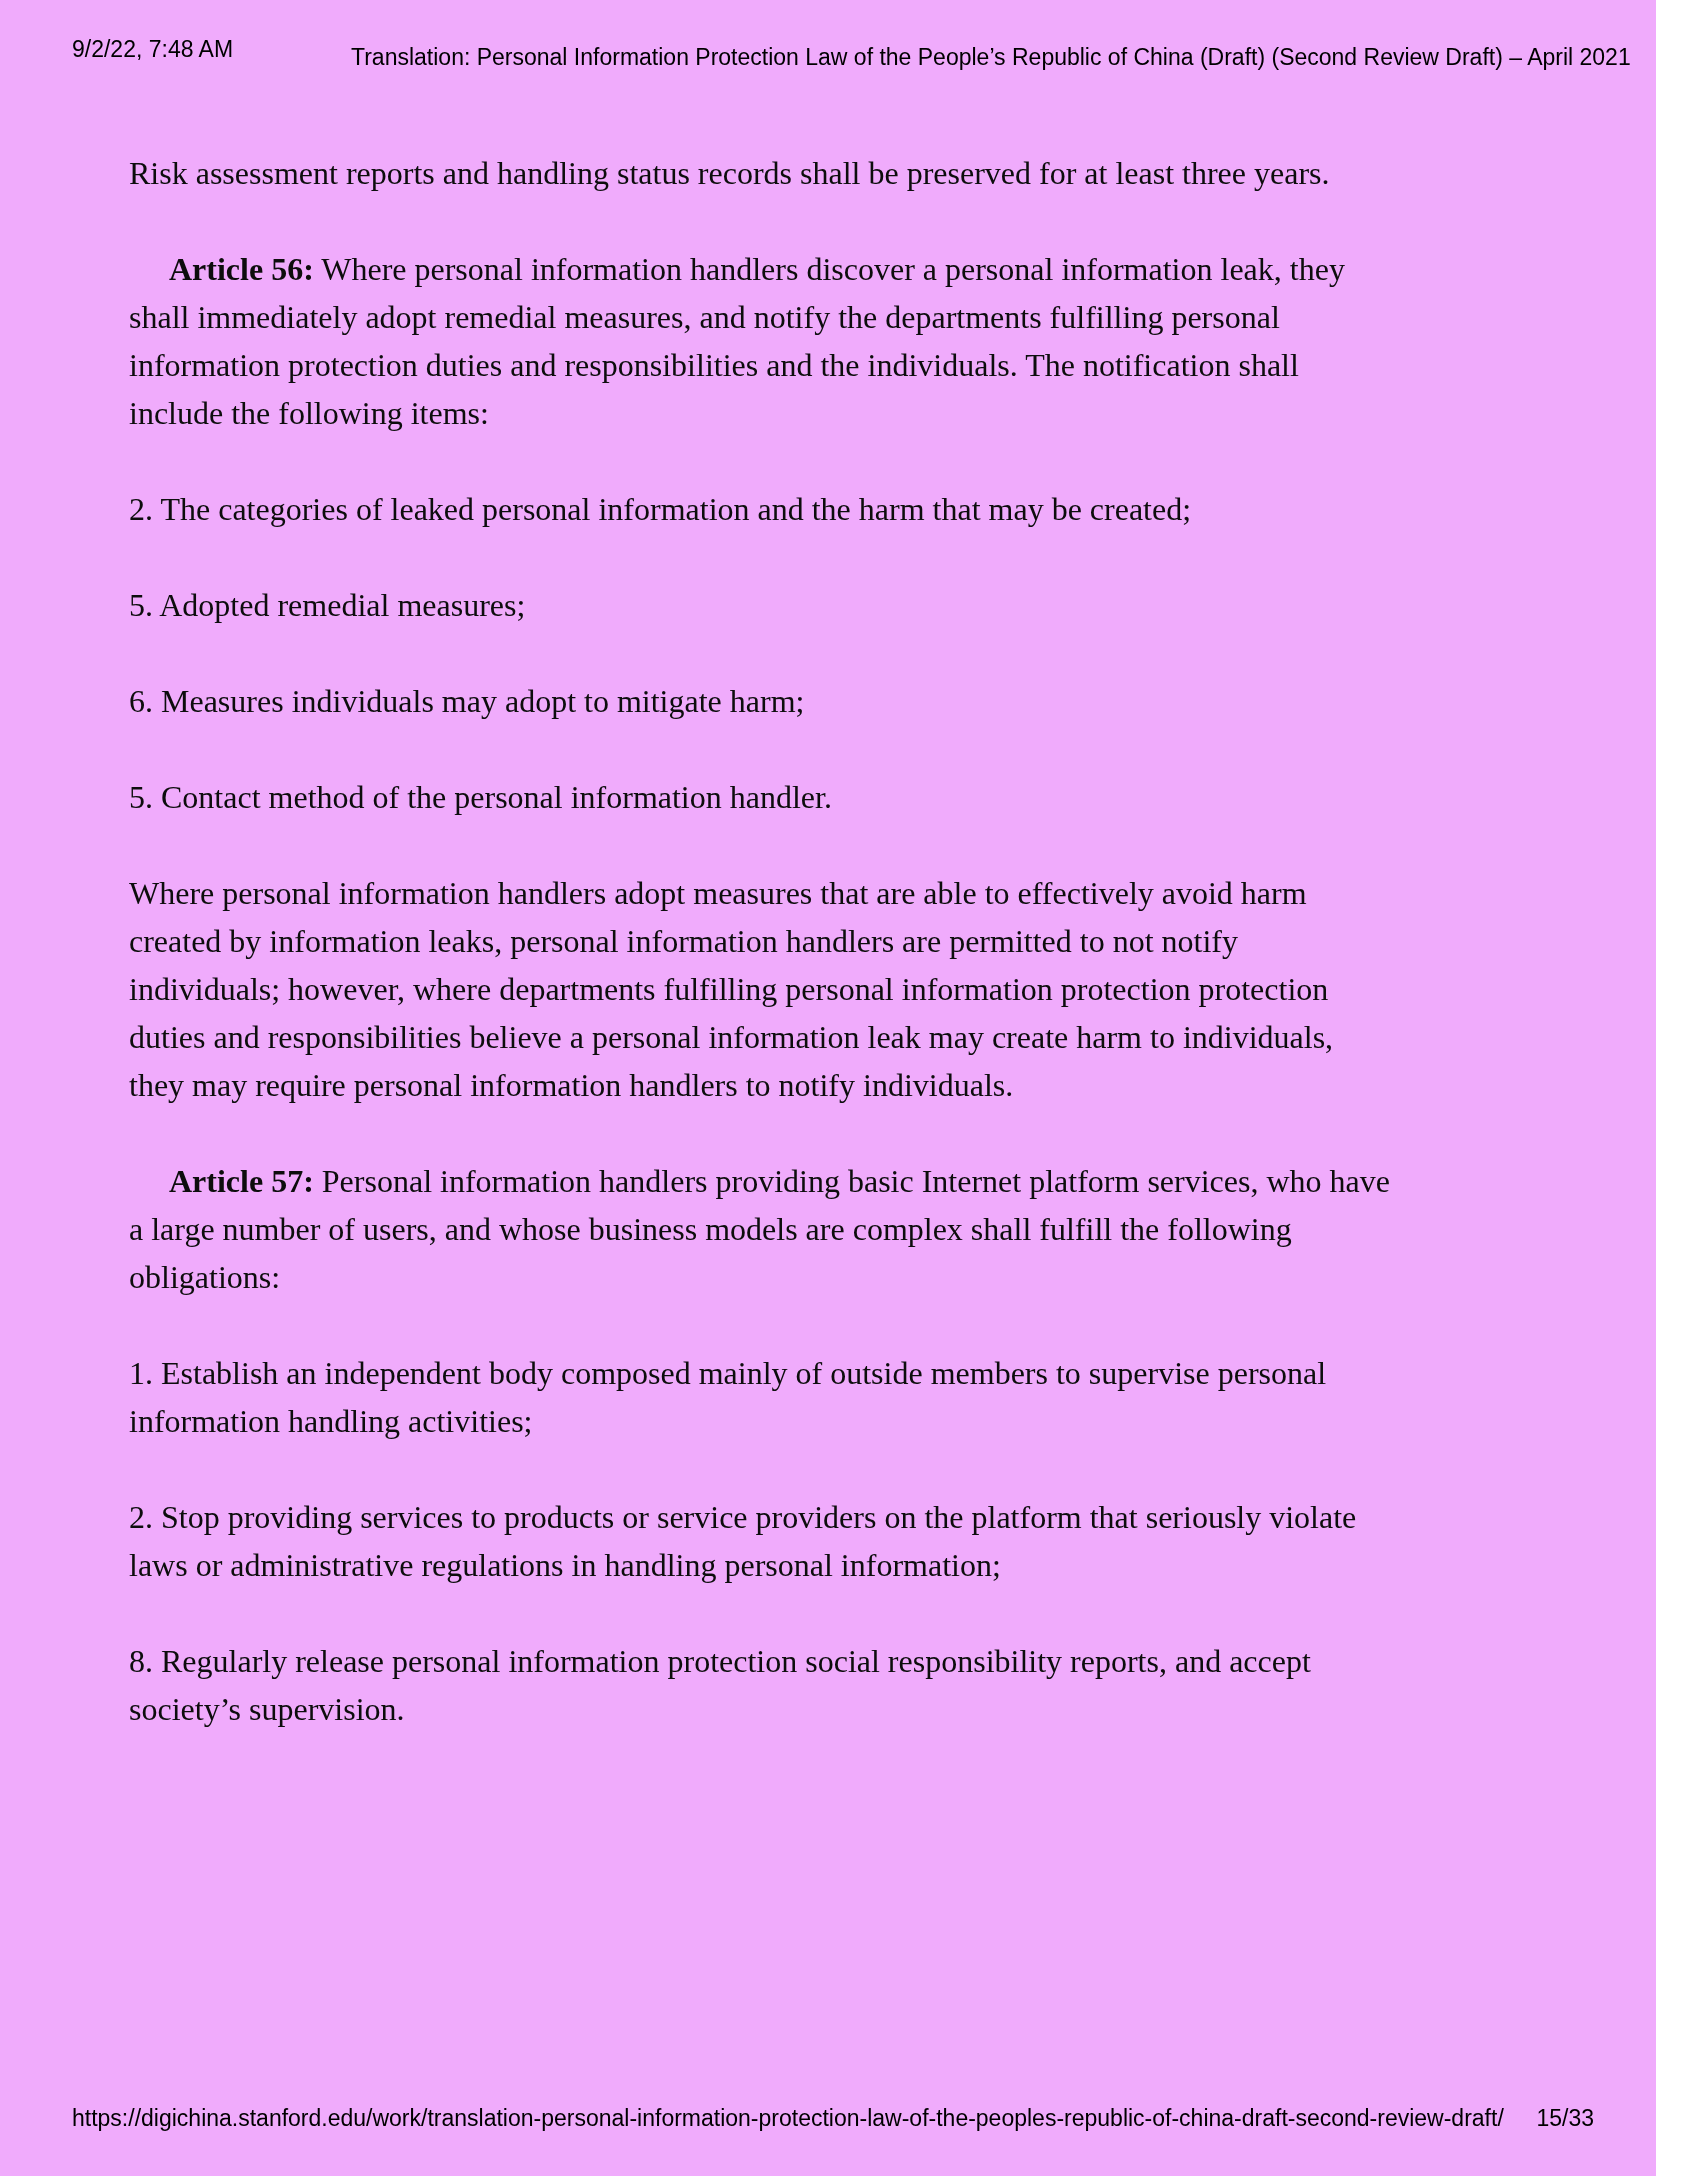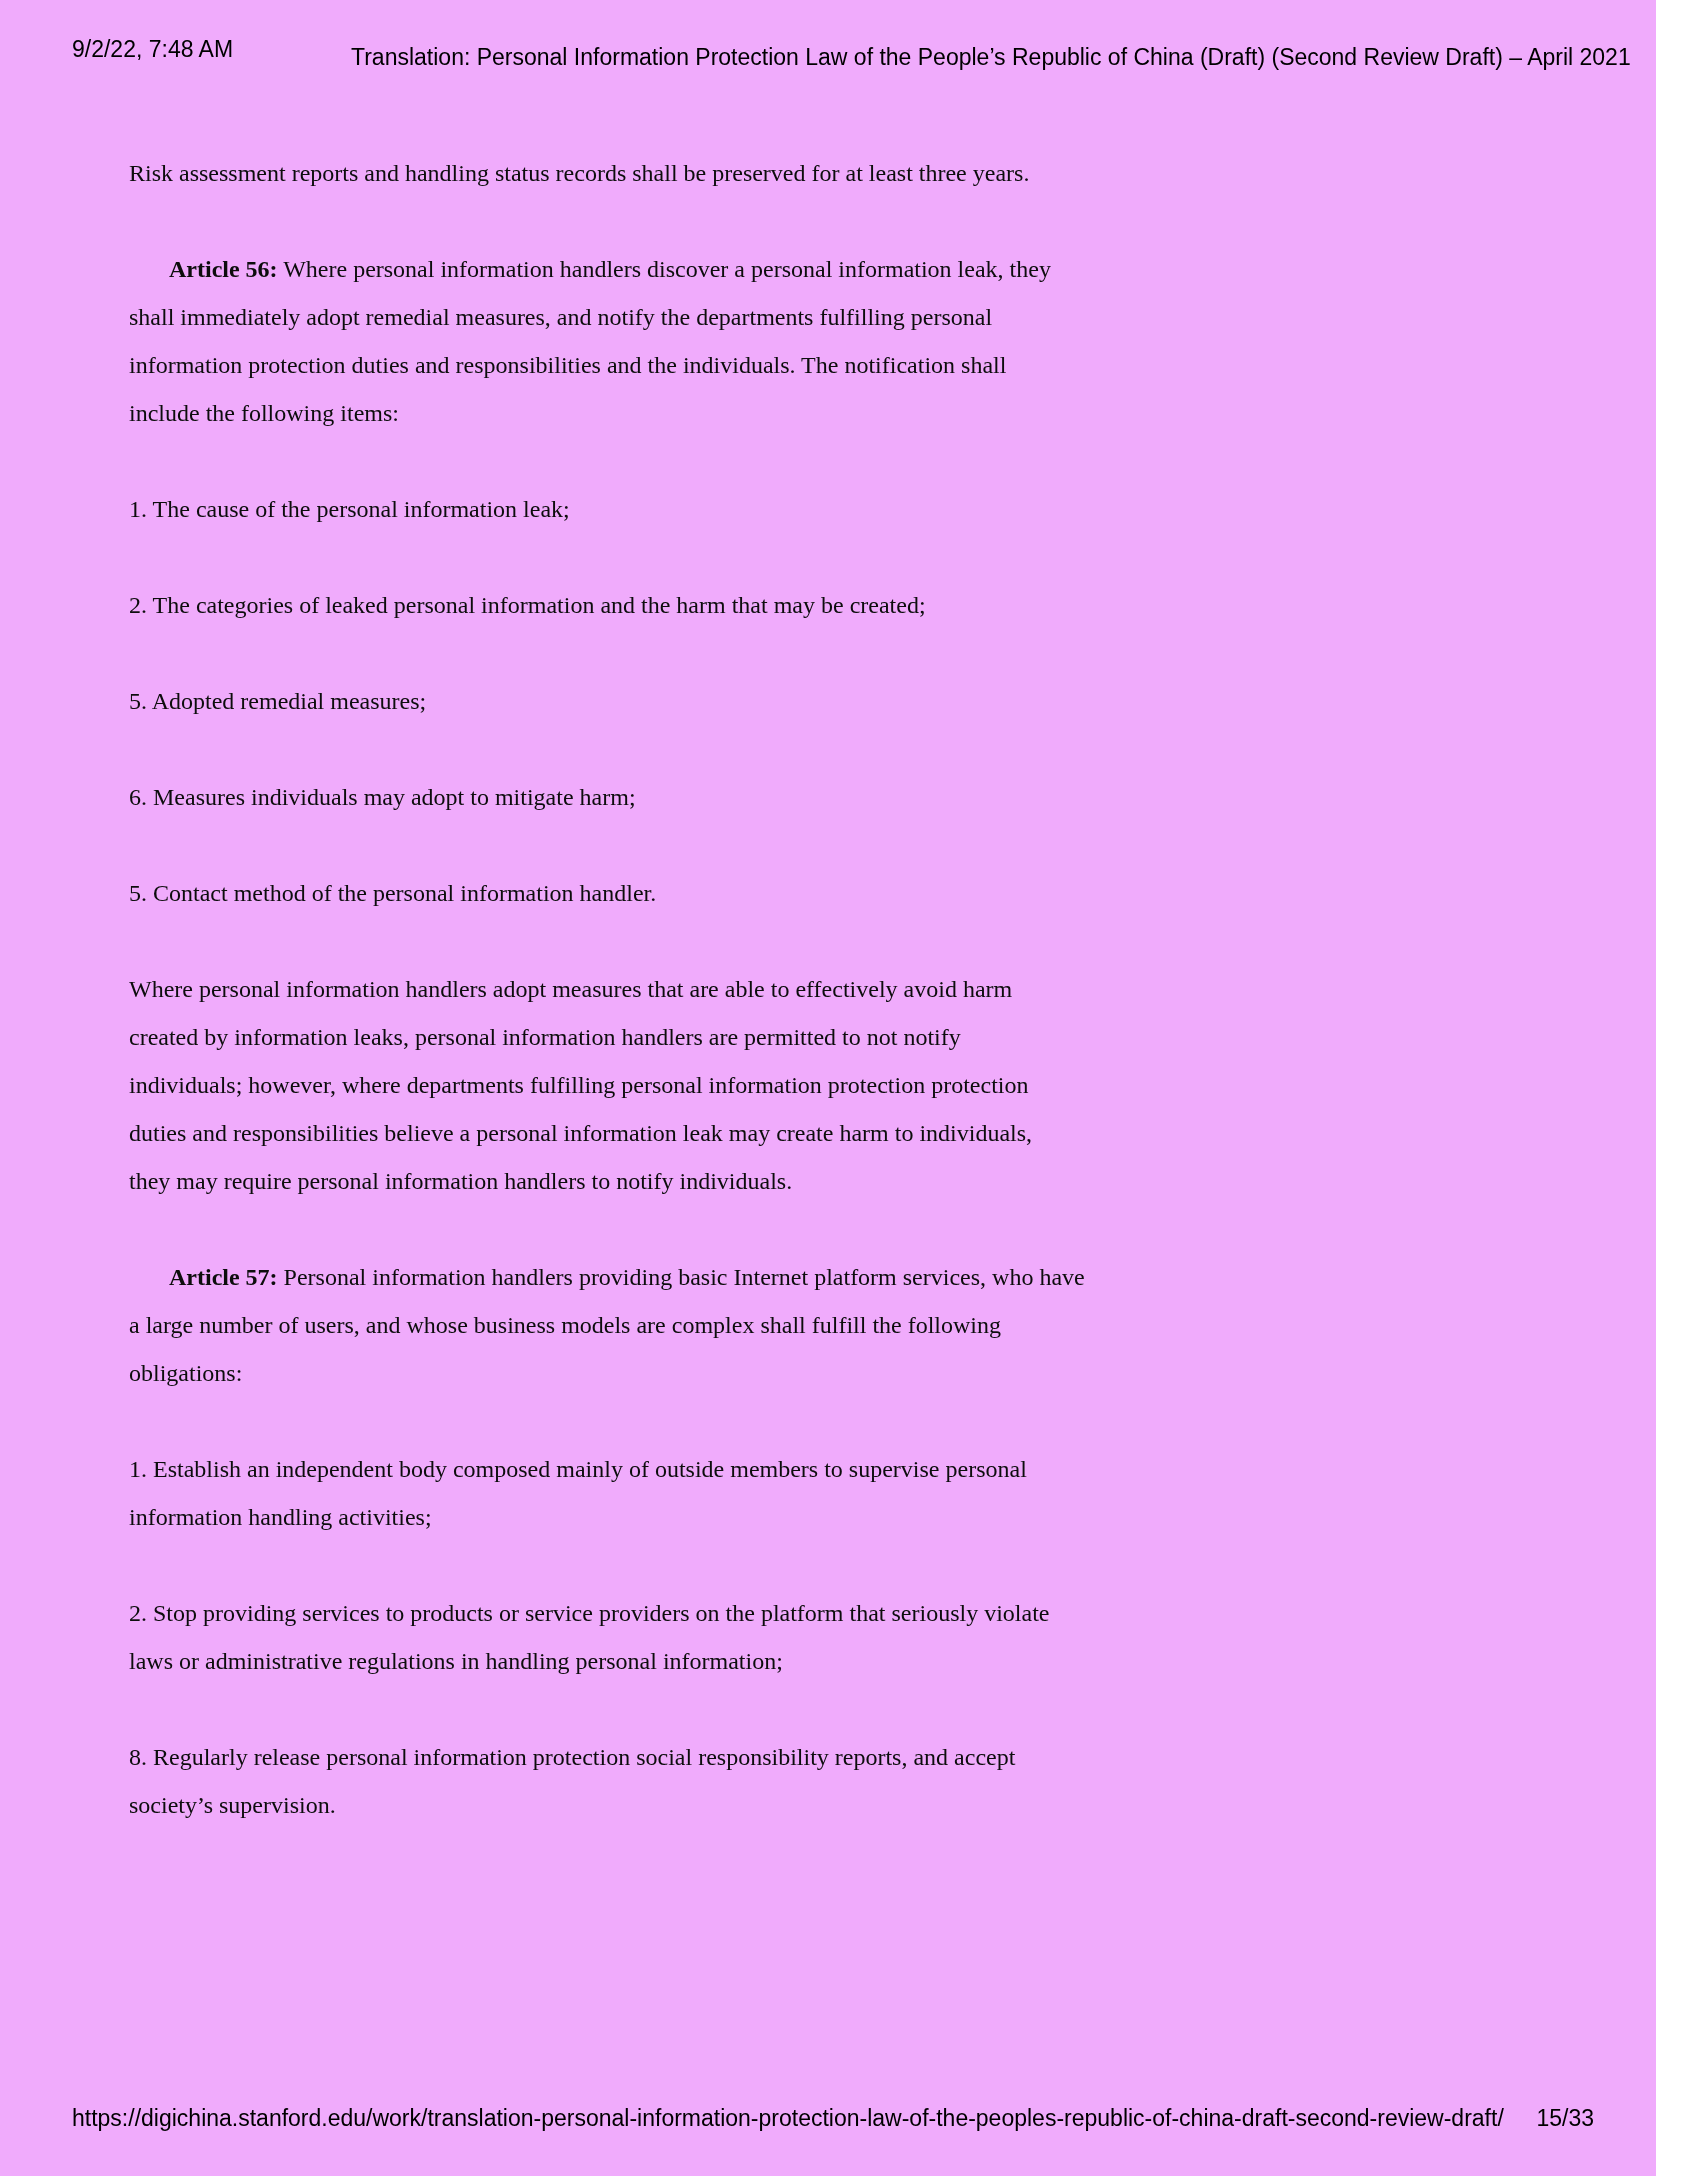--- a/index.html
+++ b/index.html
@@ -39,21 +39,21 @@
     position: absolute;
     right: 62px;
     top: 2105px;
   }
   .content {
     position: absolute;
     left: 129px;
     top: 101px;
     width: 1445px;
     font-family: "Liberation Serif", "DejaVu Serif", serif;
-    font-size: 24px;
+    font-size: 32px;
     line-height: 48px;
     color: #0d0d0d;
   }
   .content p {
     margin: 48px 0;
     white-space: pre-line;
   }
   .content strong {
     font-weight: bold;
     margin-left: 40px;
@@ -70,21 +70,20 @@
 
   <div class="content">
 
     <p>Risk assessment reports and handling status records shall be preserved for at least three years.</p>
 
     <p><strong>Article 56:</strong><span> Where personal information handlers discover a personal information leak, they
 shall immediately adopt remedial measures, and notify the departments fulfilling personal
 information protection duties and responsibilities and the individuals. The notification shall
 include the following items:</span></p>
 
-    <p>1. The cause of the personal information leak;</p>
 
     <p>2. The categories of leaked personal information and the harm that may be created;</p>
 
     <p>5. Adopted remedial measures;</p>
 
     <p>6. Measures individuals may adopt to mitigate harm;</p>
 
     <p>5. Contact method of the personal information handler.</p>
 
     <p>Where personal information handlers adopt measures that are able to effectively avoid harm

